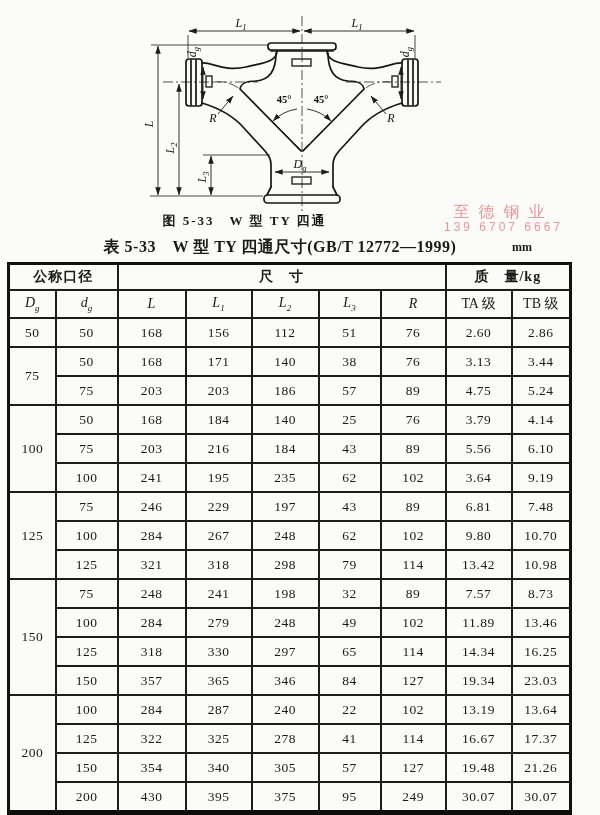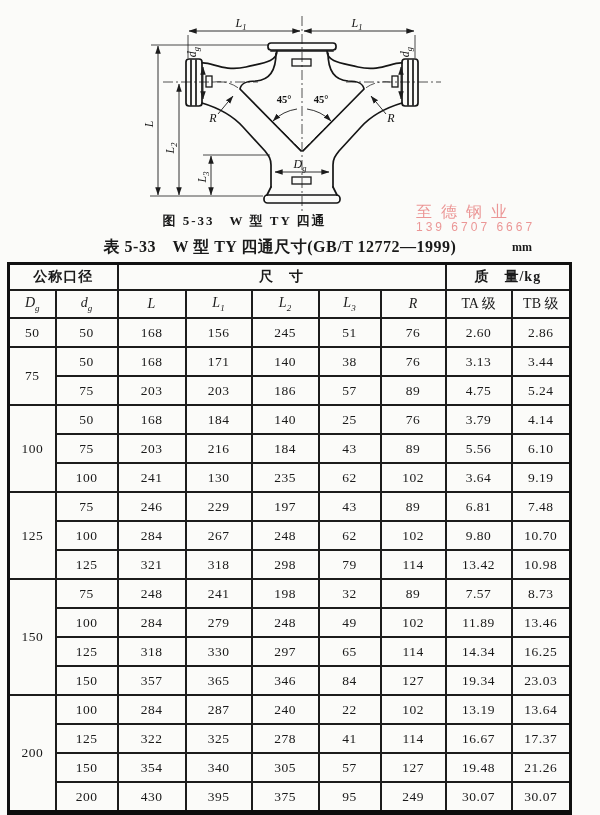--- a/index.html
+++ b/index.html
@@ -25,21 +25,21 @@
     font-size:13px;font-weight:600;letter-spacing:2px;
   }
   .tbl-caption{
     position:absolute;left:0;top:237px;width:560px;text-align:center;
     font-size:16px;font-weight:700;letter-spacing:.5px;
   }
   .unit-label{
     position:absolute;left:512px;top:240px;font-size:12px;font-weight:600;
   }
   .watermark{
-    position:absolute;left:400px;top:203px;width:175px;text-align:left;
+    position:absolute;left:400px;top:203px;width:175px;text-align:center;
     color:rgba(231,125,125,.8);line-height:1.15;pointer-events:none;
     font-family:"Liberation Sans","DejaVu Sans",sans-serif;
     padding-left:16px;
   }
   .watermark .w1{font-size:16px;letter-spacing:9px;}
   .watermark .w2{font-size:12px;letter-spacing:3px;}
   
   table{
     position:absolute;left:7px;top:262px;width:562px;
     border-collapse:collapse;table-layout:fixed;
@@ -182,21 +182,21 @@
       <th>TA 级</th>
       <th>TB 级</th>
     </tr>
   </thead>
   <tbody>
       <tr>
         <td rowspan="1">50</td>
         <td>50</td>
         <td>168</td>
         <td>156</td>
-        <td>245</td>
+        <td>112</td>
         <td>51</td>
         <td>76</td>
         <td>2.60</td>
         <td>2.86</td>
       </tr>
       <tr>
         <td rowspan="2">75</td>
         <td>50</td>
         <td>168</td>
         <td>171</td>
@@ -233,21 +233,21 @@
         <td>216</td>
         <td>184</td>
         <td>43</td>
         <td>89</td>
         <td>5.56</td>
         <td>6.10</td>
       </tr>
       <tr>
         <td>100</td>
         <td>241</td>
-        <td>130</td>
+        <td>195</td>
         <td>235</td>
         <td>62</td>
         <td>102</td>
         <td>3.64</td>
         <td>9.19</td>
       </tr>
       <tr>
         <td rowspan="3">125</td>
         <td>75</td>
         <td>246</td>

